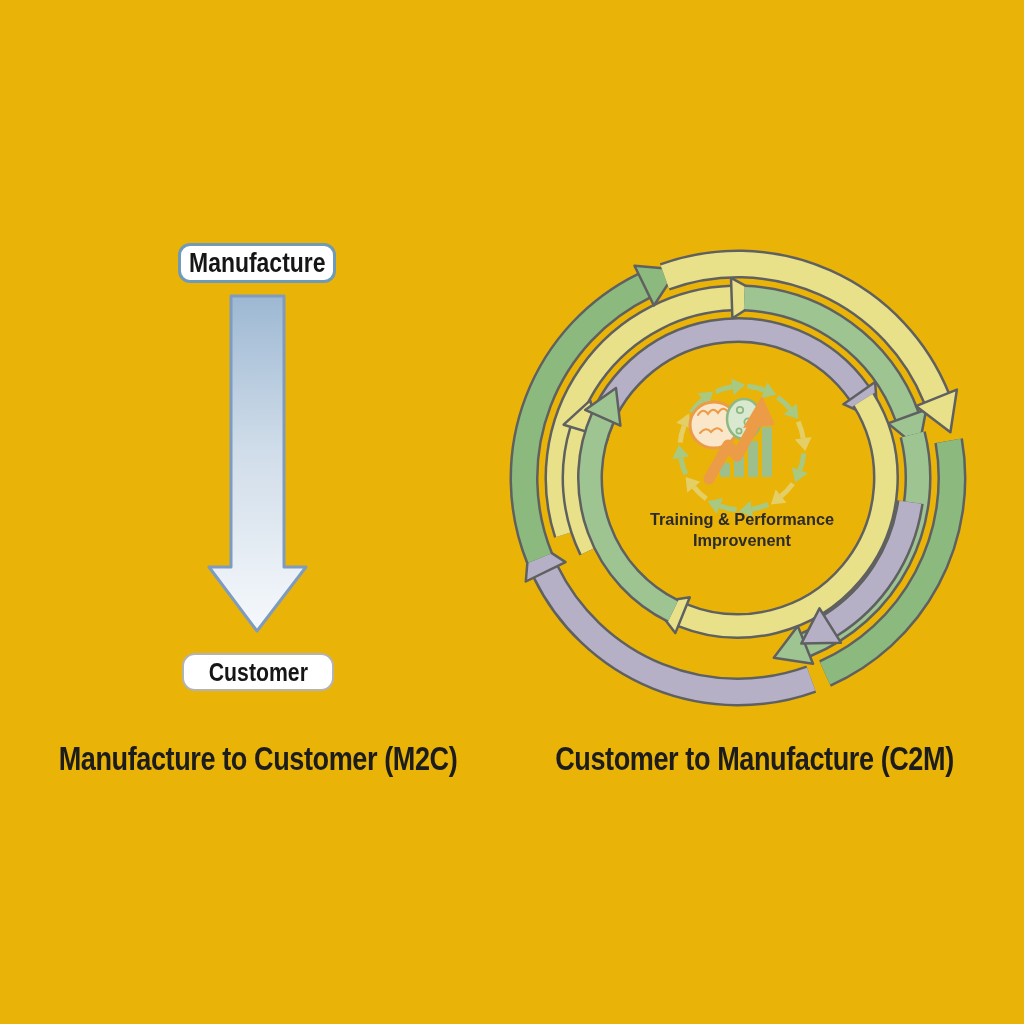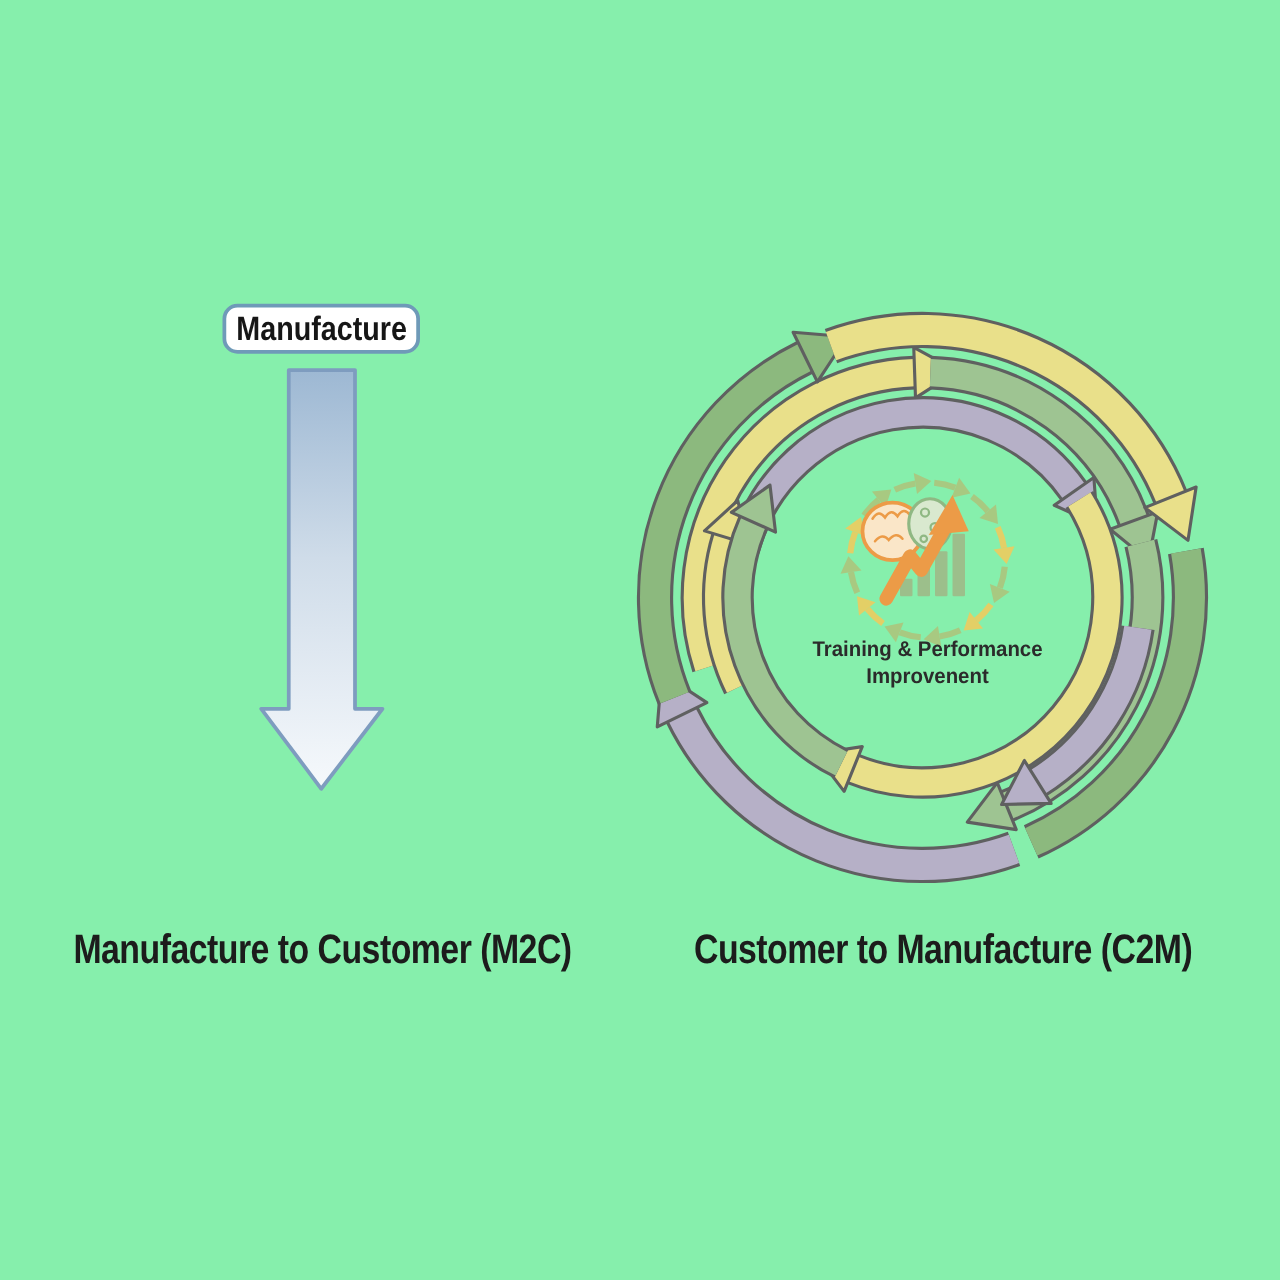--- a/index.html
+++ b/index.html
@@ -1,18 +1,18 @@
 <!DOCTYPE html>
 <html><head>
 <meta charset="utf-8">
 <style>
   html,body{margin:0;padding:0;}
   .canvas{
     position:relative; width:1024px; height:1024px;
-    background:#86efac; overflow:hidden;
+    background:#eab308; overflow:hidden;
     font-family:"Liberation Sans", sans-serif;
   }
   .flow-box{
     position:absolute; background:#ffffff;
     display:flex; align-items:center; justify-content:center;
     box-sizing:border-box;
   }
   .box-label{
     font-weight:bold; color:#161616; white-space:nowrap;
     transform:scaleX(0.85);
@@ -51,20 +51,23 @@
     <defs>
       <linearGradient id="arrowGrad" x1="0" y1="296" x2="0" y2="631" gradientUnits="userSpaceOnUse">
         <stop offset="0" stop-color="#9db8d3"></stop>
         <stop offset="0.45" stop-color="#cfdce9"></stop>
         <stop offset="1" stop-color="#f6f9fc"></stop>
       </linearGradient>
     </defs>
     <polygon points="231,296 284,296 284,567 306,567 257,631 209,567 231,567" fill="url(#arrowGrad)" stroke-width="3" stroke-linejoin="round" stroke="#7e9cbf"></polygon>
   </svg>
 
+  <div class="flow-box" id="customer-box">
+    <span class="box-label">Customer</span>
+  </div>
 
   <div class="caption" id="caption-left">Manufacture to Customer (M2C)</div>
 
   <svg id="cycle-svg" width="504" height="504" viewBox="488 228 504 504">
     <g id="cycle-arcs">
         <path d="M 948.7 440.8 A 214 214 0 0 1 825.0 673.5" fill="none" stroke="#5f6060" stroke-width="29"></path>
         <path d="M 948.7 440.8 A 214 214 0 0 1 825.0 673.5" fill="none" stroke="#8cb97e" stroke-width="24"></path>
         <path d="M 566.8 533.6 A 180 180 0 0 1 731.7 298.1" fill="none" stroke="#5f6060" stroke-width="27"></path>
         <path d="M 566.8 533.6 A 180 180 0 0 1 731.7 298.1" fill="none" stroke="#e9e08a" stroke-width="22"></path>
         <polygon points="731.0,277.9 732.4,318.3 765.8,296.9" fill="#e9e08a" stroke="#5f6060" stroke-width="2.5" stroke-linejoin="round"></polygon>

